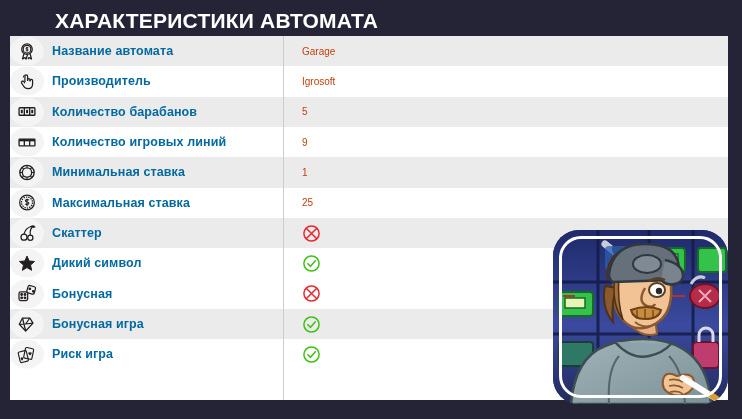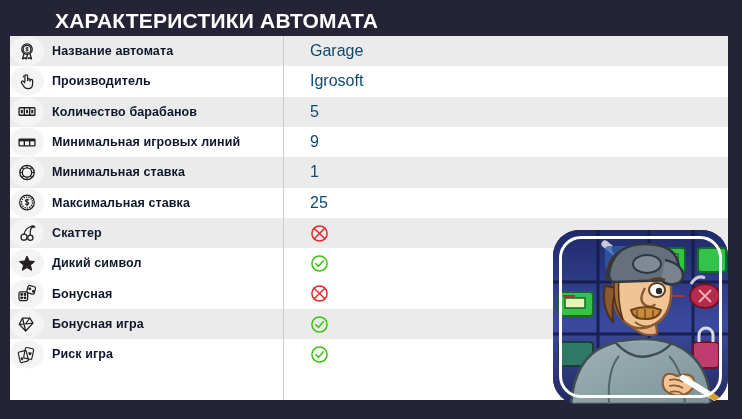--- a/index.html
+++ b/index.html
@@ -50,38 +50,38 @@
     justify-content: center;
     z-index: 3;
   }
   .row-icon svg { display: block; }
 
   .row-label {
     position: absolute;
     left: 42px;
     font-size: 12.5px;
     font-weight: bold;
-    color: #0f172a;
+    color: #0369a1;
     white-space: nowrap;
     letter-spacing: 0.1px;
   }
 
   .divider {
     position: absolute;
     left: 273px; top: 0;
     width: 1px; height: 364px;
     background: #cccccc;
     z-index: 2;
   }
 
   .row-value {
     position: absolute;
-    left: 300px;
-    font-size: 16px;
-    color: #0c4a6e;
+    left: 292px;
+    font-size: 10px;
+    color: #c2410c;
     white-space: nowrap;
   }
 
   .row-value .mark { display: block; line-height: 0; }
 
   
   .left-rail {
     position: absolute;
     left: 0; top: 36px;
     width: 10px; height: 364px;
@@ -159,21 +159,21 @@
         </div>
         <div class="spec-row">
           <div class="row-icon">
             <svg xmlns="http://www.w3.org/2000/svg" width="20" height="20" viewBox="0 0 24 24" fill="none" stroke="#231f20" stroke-width="1.6">
         <rect x="2.5" y="8" width="19" height="8" rx="0.8"></rect>
         <line x1="8.8" y1="8" x2="8.8" y2="16"></line>
               <line x1="15.2" y1="8" x2="15.2" y2="16"></line>
         <rect x="2.5" y="8" width="19" height="2.6" fill="#231f20" stroke="none"></rect>
       </svg>
           </div>
-          <div class="row-label">Минимальная игровых линий</div>
+          <div class="row-label">Количество игровых линий</div>
           <div class="row-value">9</div>
         </div>
         <div class="spec-row alt">
           <div class="row-icon">
             <svg xmlns="http://www.w3.org/2000/svg" width="20" height="20" viewBox="0 0 24 24" fill="none" stroke="#231f20" stroke-width="1.6">
         <circle cx="12" cy="12" r="8.6"></circle>
               <circle cx="12" cy="12" r="5.6"></circle>
         <path d="M12 3.4v3M12 17.6v3M3.4 12h3M17.6 12h3M5.9 5.9l2.1 2.1M16 16l2.1 2.1M18.1 5.9 16 8M8 16l-2.1 2.1" stroke-width="1.3"></path>
       </svg>
           </div>

